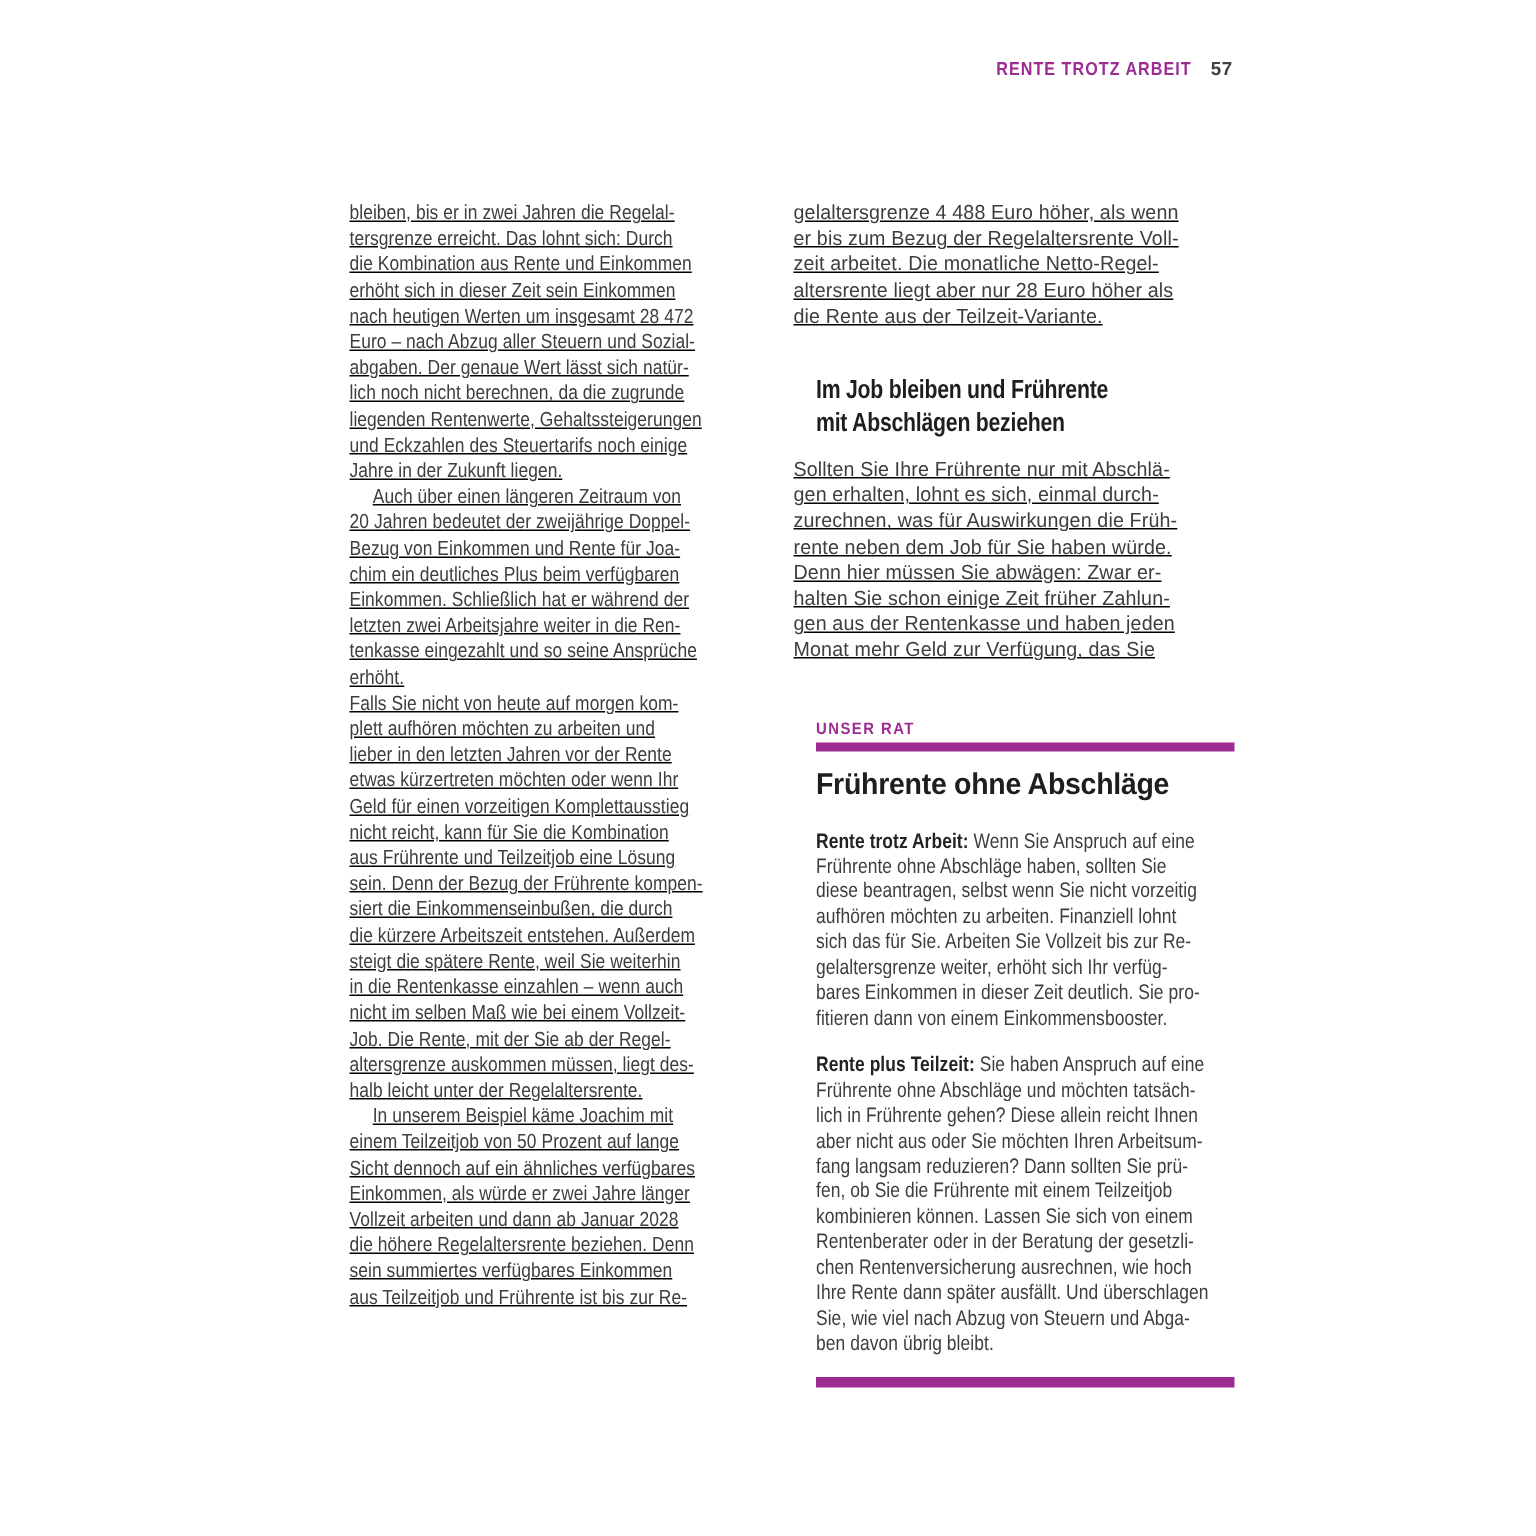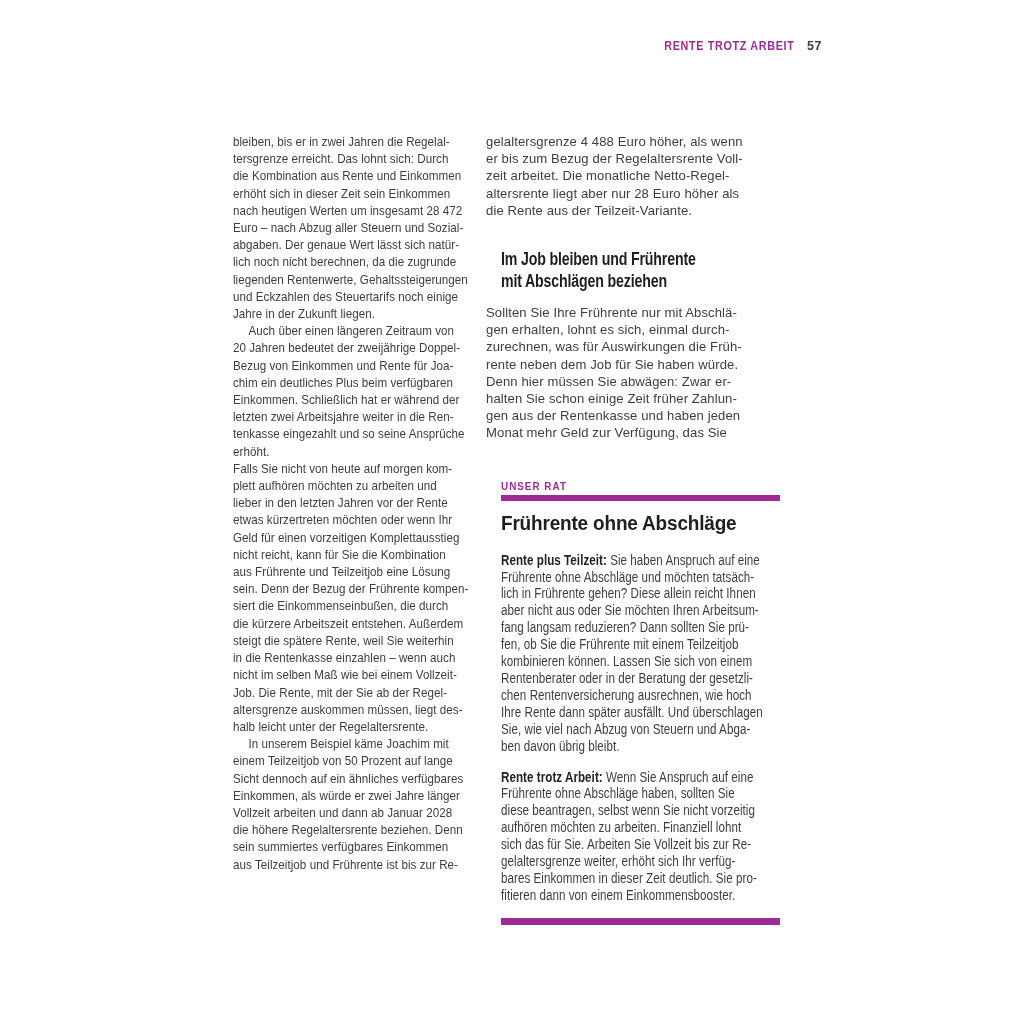--- a/index.html
+++ b/index.html
@@ -14,22 +14,22 @@
     position:relative;width:1024px;height:1024px;margin:0 auto;
     background:var(--page-background);overflow:hidden;
   }
   
   .running-head{position:absolute;top:39px;right:202px;white-space:nowrap;font-weight:700;font-size:12.5px;line-height:14px;}
   .running-head .sec{color:var(--accent);letter-spacing:0.8px;display:inline-block;transform:scaleX(0.86);transform-origin:right center;}
   .running-head .num{color:#3F3F3F;margin-left:13px;letter-spacing:0.5px;}
   
   .col{position:absolute;top:133px;}
   .col-left{left:233px;width:252px;}
-  .col-right{left:486px;width:296px;}
-  .para{margin:0;}
+  .col-right{left:529px;width:296px;}
+  .para{margin:0;text-decoration:underline;}
   .para .line{
     font-size:13.5px;line-height:17.2px;color:var(--body-text);
     white-space:nowrap;transform-origin:left center;
   }
   .col-left .para .line{transform:scaleX(0.86);letter-spacing:0.05px;}
   .col-right > .para .line{transform:scaleX(0.97);letter-spacing:0.1px;}
   .indent-first .line:first-child{padding-left:18px;}
   .subhead{margin:0;font-weight:700;color:var(--heading-text);}
   .subhead .line{font-size:17.5px;line-height:21.5px;letter-spacing:-0.2px;white-space:nowrap;transform:scaleX(0.81);transform-origin:left center;}
   .subhead-left{margin:22px 0 9px;}
@@ -139,40 +139,40 @@
         <div class="line">halten Sie schon einige Zeit früher Zahlun-</div>
         <div class="line">gen aus der Rentenkasse und haben jeden</div>
         <div class="line">Monat mehr Geld zur Verfügung, das Sie</div>
       </div>
 
     <aside class="advice-box">
       <div class="box-kicker">UNSER RAT</div>
       <div class="rule rule-top"></div>
       <h1 class="box-title">Frührente ohne Abschläge</h1>
       <div class="box-para">
+        <div class="line"><b>Rente trotz Arbeit:</b><span> Wenn Sie Anspruch auf eine</span></div>
+      <div class="line">Frührente ohne Abschläge haben, sollten Sie</div>
+          <div class="line">diese beantragen, selbst wenn Sie nicht vorzeitig</div>
+          <div class="line">aufhören möchten zu arbeiten. Finanziell lohnt</div>
+          <div class="line">sich das für Sie. Arbeiten Sie Vollzeit bis zur Re-</div>
+          <div class="line">gelaltersgrenze weiter, erhöht sich Ihr verfüg-</div>
+          <div class="line">bares Einkommen in dieser Zeit deutlich. Sie pro-</div>
+          <div class="line">fitieren dann von einem Einkommensbooster.</div>
+        </div>
+      <div class="box-para">
         <div class="line"><b>Rente plus Teilzeit:</b><span> Sie haben Anspruch auf eine</span></div>
       <div class="line">Frührente ohne Abschläge und möchten tatsäch-</div>
           <div class="line">lich in Frührente gehen? Diese allein reicht Ihnen</div>
           <div class="line">aber nicht aus oder Sie möchten Ihren Arbeitsum-</div>
           <div class="line">fang langsam reduzieren? Dann sollten Sie prü-</div>
           <div class="line">fen, ob Sie die Frührente mit einem Teilzeitjob</div>
           <div class="line">kombinieren können. Lassen Sie sich von einem</div>
           <div class="line">Rentenberater oder in der Beratung der gesetzli-</div>
           <div class="line">chen Rentenversicherung ausrechnen, wie hoch</div>
           <div class="line">Ihre Rente dann später ausfällt. Und überschlagen</div>
           <div class="line">Sie, wie viel nach Abzug von Steuern und Abga-</div>
           <div class="line">ben davon übrig bleibt.</div>
         </div>
-      <div class="box-para">
-        <div class="line"><b>Rente trotz Arbeit:</b><span> Wenn Sie Anspruch auf eine</span></div>
-      <div class="line">Frührente ohne Abschläge haben, sollten Sie</div>
-          <div class="line">diese beantragen, selbst wenn Sie nicht vorzeitig</div>
-          <div class="line">aufhören möchten zu arbeiten. Finanziell lohnt</div>
-          <div class="line">sich das für Sie. Arbeiten Sie Vollzeit bis zur Re-</div>
-          <div class="line">gelaltersgrenze weiter, erhöht sich Ihr verfüg-</div>
-          <div class="line">bares Einkommen in dieser Zeit deutlich. Sie pro-</div>
-          <div class="line">fitieren dann von einem Einkommensbooster.</div>
-        </div>
       <div class="rule rule-bottom"></div>
     </aside>
   </div>
 
 </div>
 
 </body></html>

